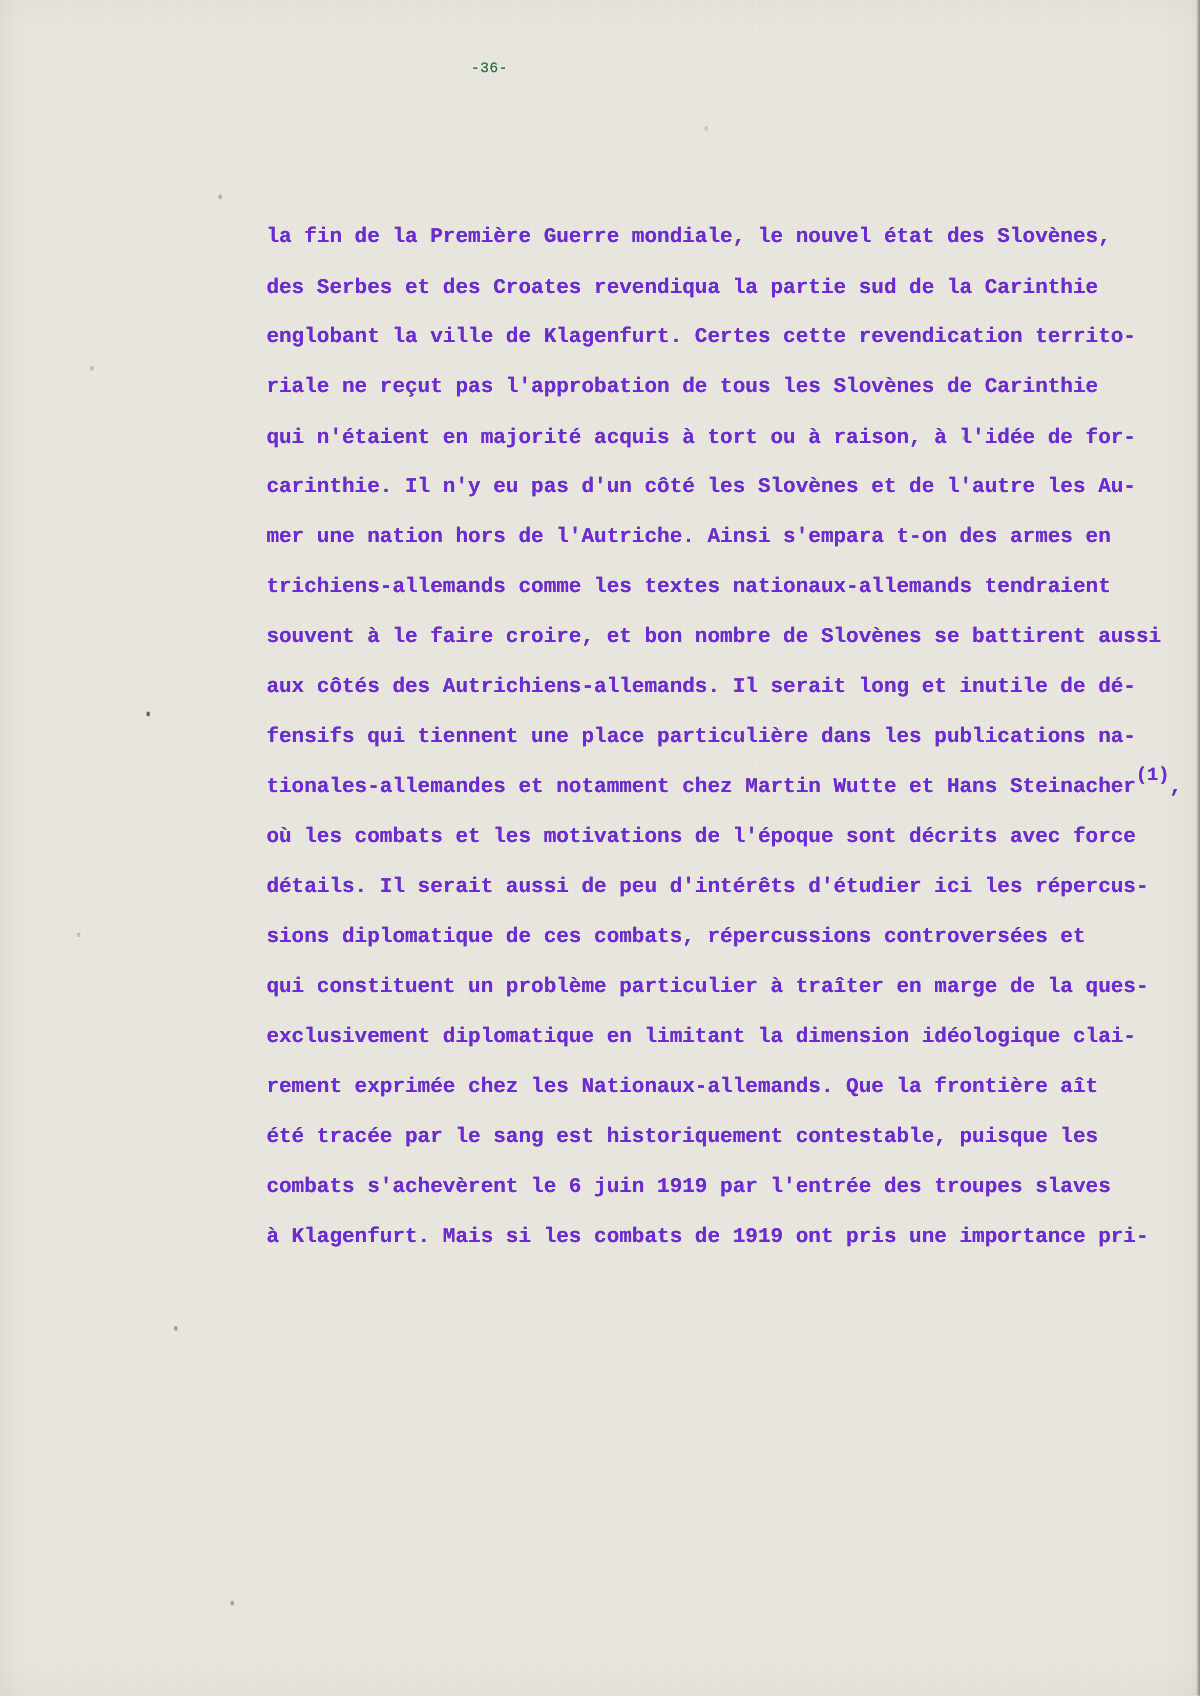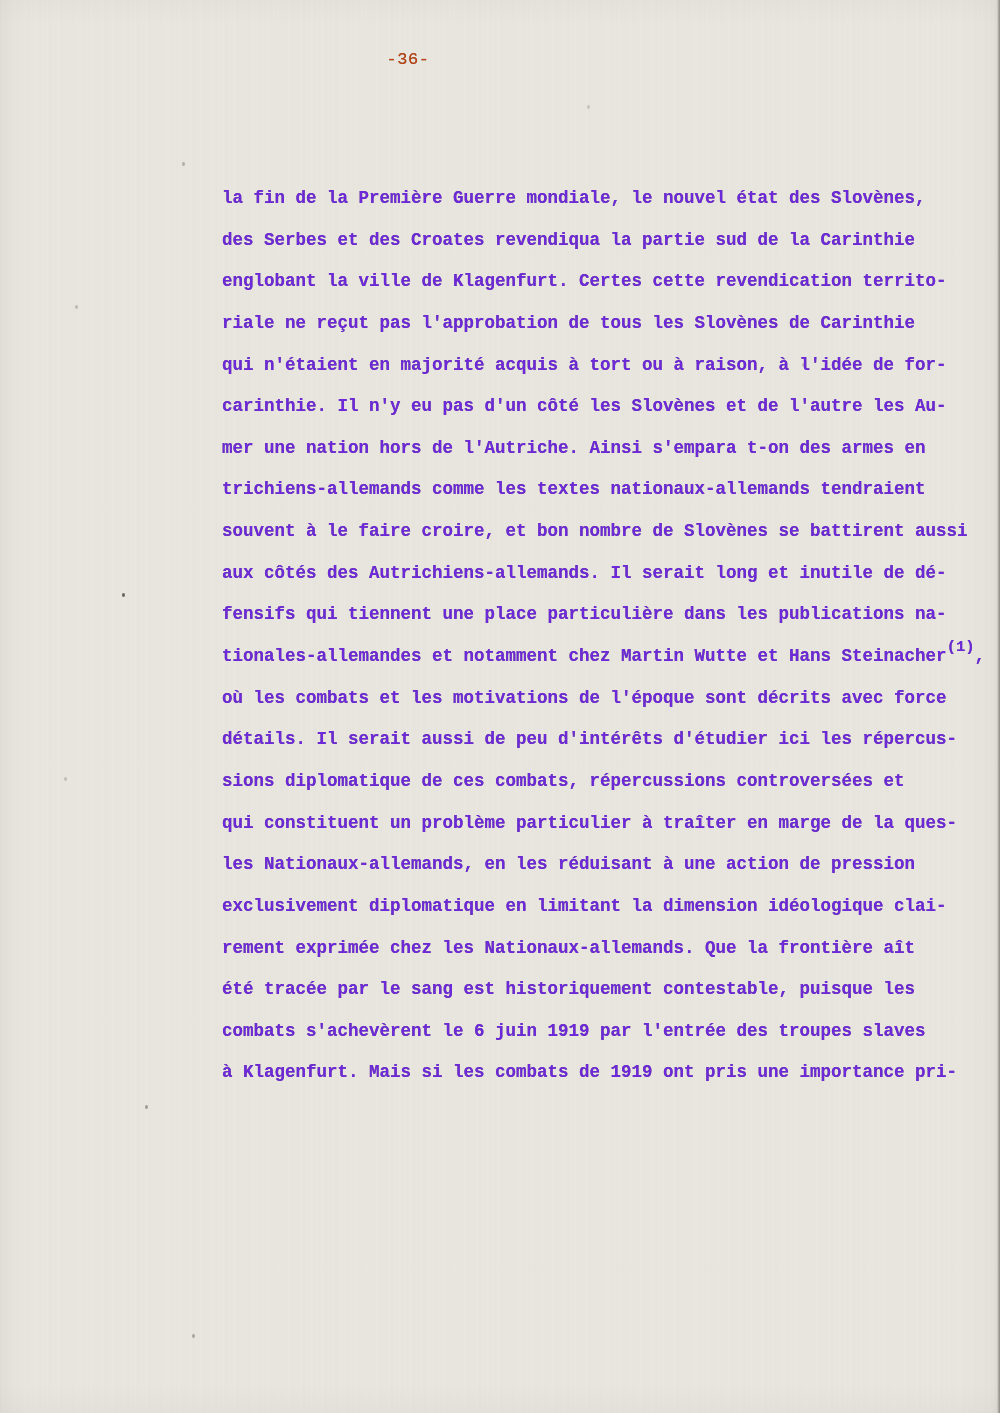--- a/index.html
+++ b/index.html
@@ -58,23 +58,23 @@
       -58px 184px 0 0 rgba(95,90,80,0.28);
     pointer-events: none;
   }
 
   .page-number {
     position: absolute;
     left: 0;
     top: 50px;
     width: 816px;
     text-align: center;
-    font-size: 17px;
+    font-size: 12px;
     letter-spacing: 0.5px;
-    color: #c2410c;
+    color: #15803d;
     text-shadow: 0 0 0.5px rgba(69,67,62,0.8);
   }
 
   .body-text {
     position: absolute;
     left: 222px;
     top: 178px;
     width: 760px;
     font-size: 17.5px;
     line-height: 41.65px;
@@ -116,19 +116,18 @@
     <div class="line"><span>mer une nation hors de l'Autriche. Ainsi s'empara t-on des armes en</span></div>
     <div class="line"><span>trichiens-allemands comme les textes nationaux-allemands tendraient</span></div>
     <div class="line"><span>souvent à le faire croire, et bon nombre de Slovènes se battirent aussi</span></div>
     <div class="line"><span>aux côtés des Autrichiens-allemands. Il serait long et inutile de dé-</span></div>
     <div class="line"><span>fensifs qui tiennent une place particulière dans les publications na-</span></div>
     <div class="line"><span>tionales-allemandes et notamment chez Martin Wutte et Hans Steinacher</span><span class="seg-sup">(1)</span><span>,</span></div>
     <div class="line"><span>où les combats et les motivations de l'époque sont décrits avec force</span></div>
     <div class="line"><span>détails. Il serait aussi de peu d'intérêts d'étudier ici les répercus-</span></div>
     <div class="line"><span>sions diplomatique de ces combats, répercussions controversées et</span></div>
     <div class="line"><span>qui constituent un problème particulier à traîter en marge de la ques-</span></div>
-    <div class="line"><span>les Nationaux-allemands, en les réduisant à une action de pression</span></div>
     <div class="line"><span>exclusivement diplomatique en limitant la dimension idéologique clai-</span></div>
     <div class="line"><span>rement exprimée chez les Nationaux-allemands. Que la frontière aît</span></div>
     <div class="line"><span>été tracée par le sang est historiquement contestable, puisque les</span></div>
     <div class="line"><span>combats s'achevèrent le 6 juin 1919 par l'entrée des troupes slaves</span></div>
     <div class="line"><span>à Klagenfurt. Mais si les combats de 1919 ont pris une importance pri-</span></div>
   </div>
 
 </body></html>

